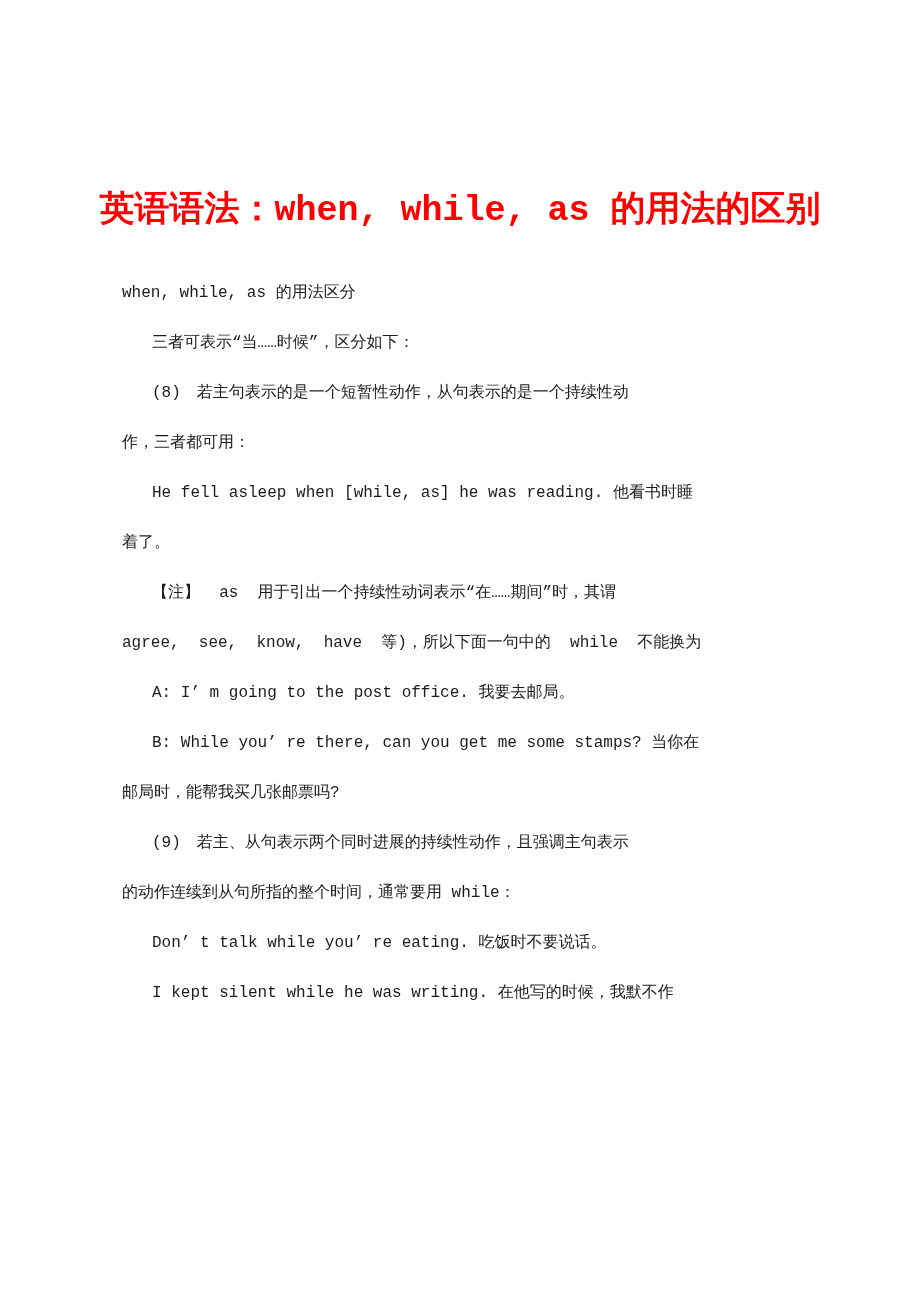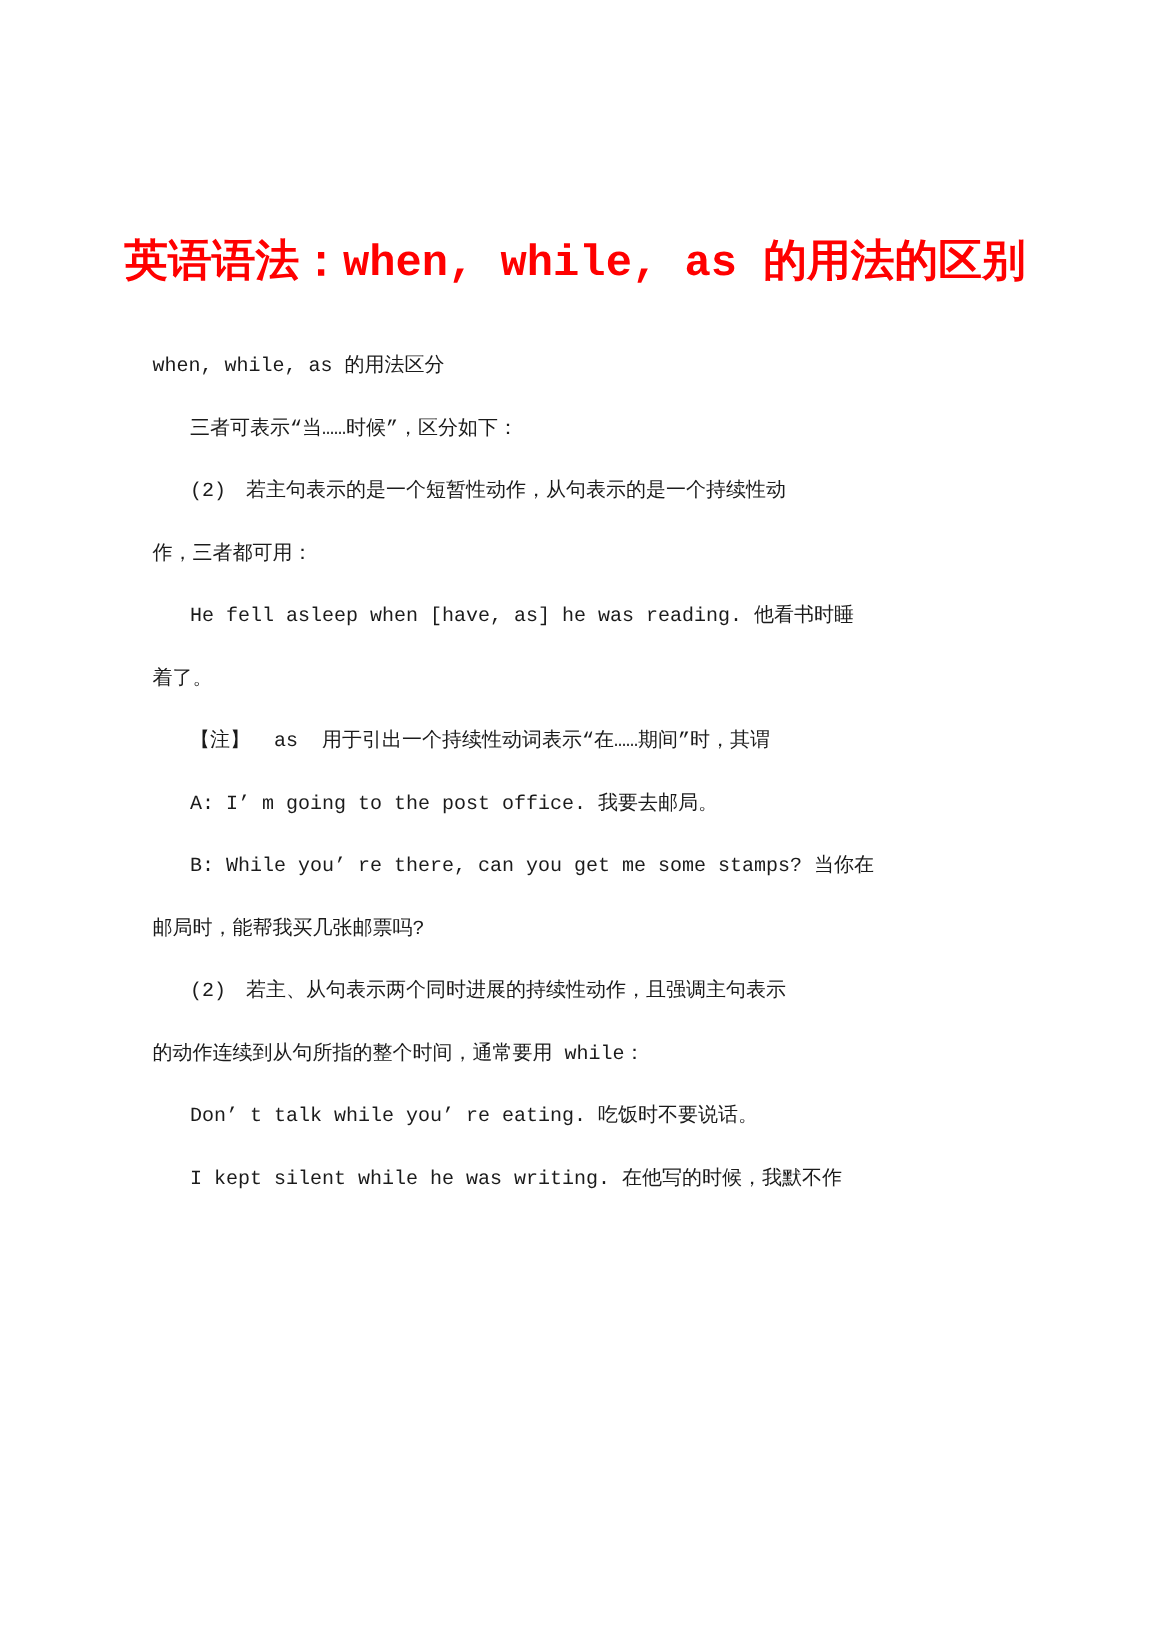--- a/index.html
+++ b/index.html
@@ -40,26 +40,27 @@
   .line.indent { padding-left: 30px; }
 </style>
 </head>
 <body>
 
 <div class="page">
   <h1 class="doc-title">英语语法：when, while, as 的用法的区别</h1>
   <div class="doc-body">
       <div class="line">when, while, as 的用法区分</div>
       <div class="line indent">三者可表示“当……时候”，区分如下：</div>
-      <div class="line indent">(2)　若主句表示的是一个短暂性动作，从句表示的是一个持续性动</div>
+      <div class="line indent">(8)　若主句表示的是一个短暂性动作，从句表示的是一个持续性动</div>
       <div class="line">作，三者都可用：</div>
-      <div class="line indent">He fell asleep when [have, as] he was reading. 他看书时睡</div>
+      <div class="line indent">He fell asleep when [while, as] he was reading. 他看书时睡</div>
       <div class="line">着了。</div>
       <div class="line indent">【注】  as  用于引出一个持续性动词表示“在……期间”时，其谓</div>
+      <div class="line">agree,  see,  know,  have  等)，所以下面一句中的  while  不能换为</div>
       <div class="line indent">A: I’ m going to the post office. 我要去邮局。</div>
       <div class="line indent">B: While you’ re there, can you get me some stamps? 当你在</div>
       <div class="line">邮局时，能帮我买几张邮票吗?</div>
-      <div class="line indent">(2)　若主、从句表示两个同时进展的持续性动作，且强调主句表示</div>
+      <div class="line indent">(9)　若主、从句表示两个同时进展的持续性动作，且强调主句表示</div>
       <div class="line">的动作连续到从句所指的整个时间，通常要用 while：</div>
       <div class="line indent">Don’ t talk while you’ re eating. 吃饭时不要说话。</div>
       <div class="line indent">I kept silent while he was writing. 在他写的时候，我默不作</div>
     </div>
 </div>
 
 </body></html>

